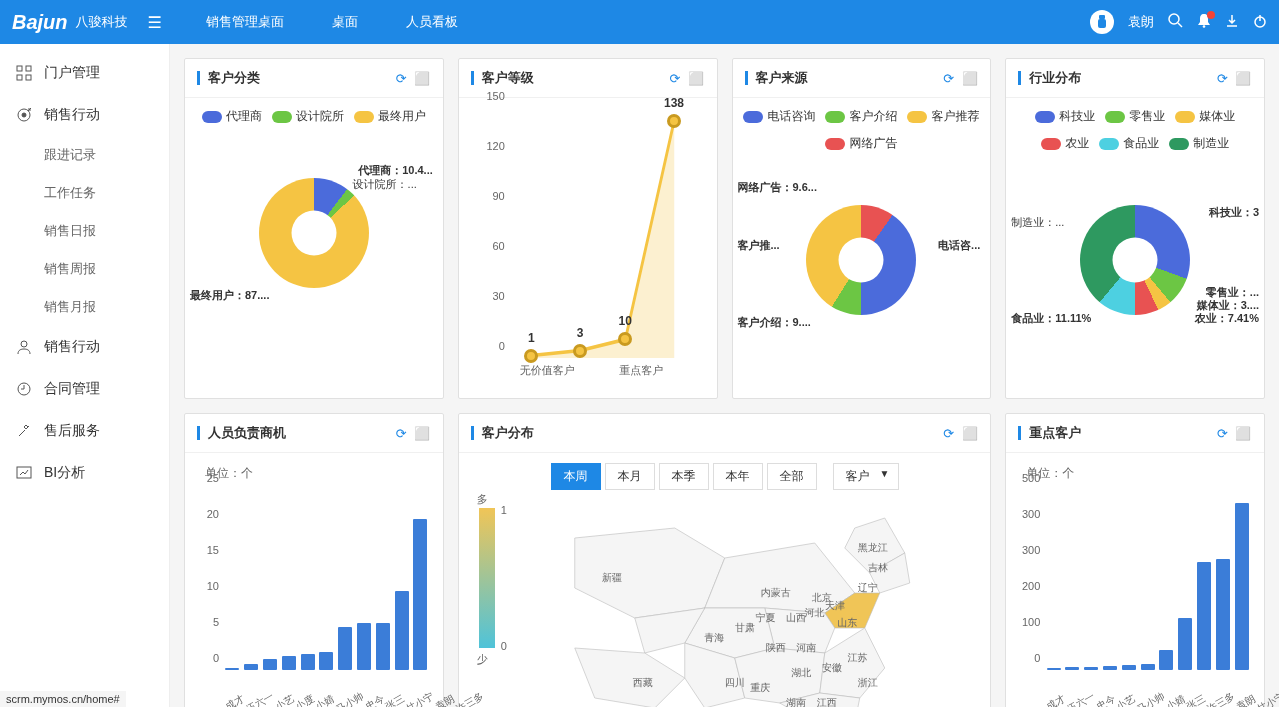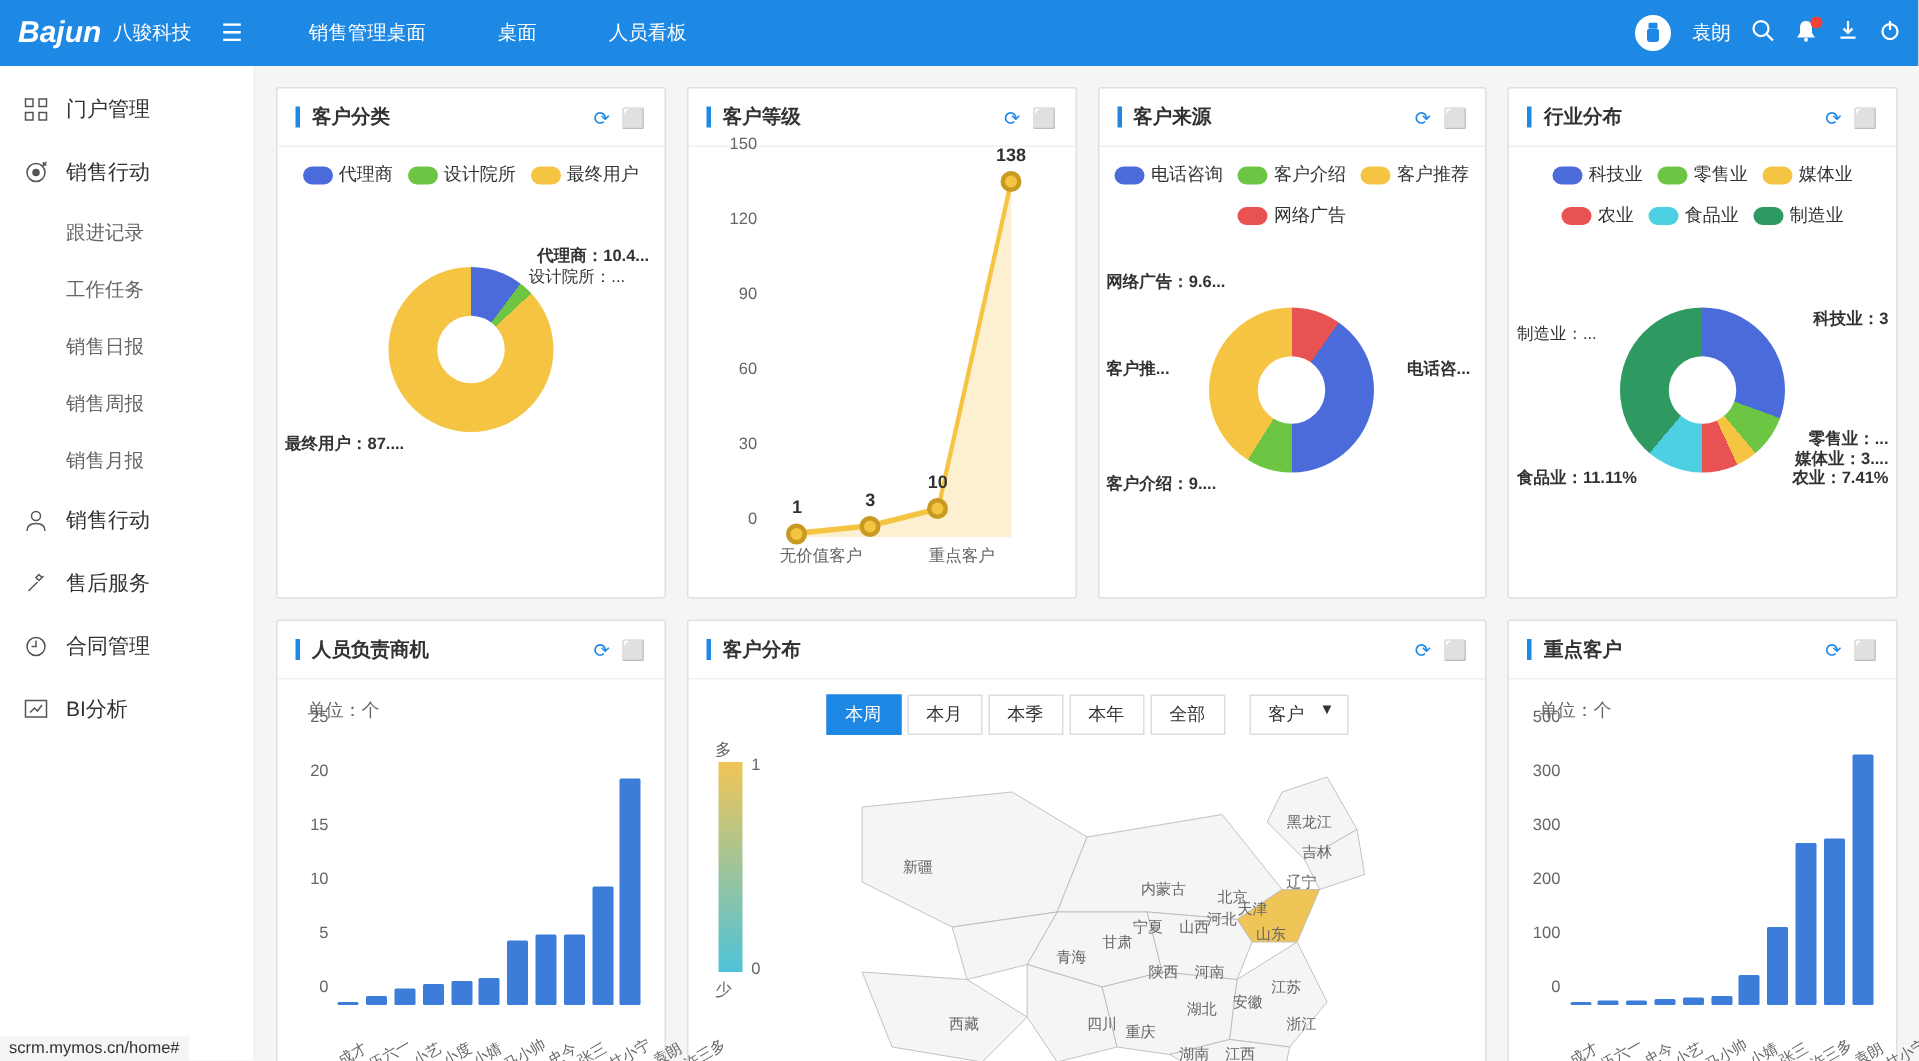--- a/index.html
+++ b/index.html
@@ -161,33 +161,33 @@
             <svg width="16" height="16" viewBox="0 0 16 16" fill="none" stroke="#555">
               <circle cx="8" cy="5" r="3"></circle>
               <path d="M2 15 C2 11 5 10 8 10 C11 10 14 11 14 15"></path>
             </svg>
           </span>
           <span>销售行动</span>
         </div>
         <div class="side-item">
           <span class="side-icon">
             <svg width="16" height="16" viewBox="0 0 16 16" fill="none" stroke="#555">
-              <path d="M3 13 L9 7 M12 4 L10 2 L8 4 L10 6 Z M13 3 L11 5"></path>
-            </svg>
-          </span>
-          <span>售后服务</span>
-        </div>
-        <div class="side-item">
-          <span class="side-icon">
-            <svg width="16" height="16" viewBox="0 0 16 16" fill="none" stroke="#555">
               <circle cx="8" cy="8" r="6"></circle>
               <path d="M5 8 L8 8 L8 4"></path>
             </svg>
           </span>
           <span>合同管理</span>
+        </div>
+        <div class="side-item">
+          <span class="side-icon">
+            <svg width="16" height="16" viewBox="0 0 16 16" fill="none" stroke="#555">
+              <path d="M3 13 L9 7 M12 4 L10 2 L8 4 L10 6 Z M13 3 L11 5"></path>
+            </svg>
+          </span>
+          <span>售后服务</span>
         </div>
         <div class="side-item">
           <span class="side-icon">
             <svg width="16" height="16" viewBox="0 0 16 16" fill="none" stroke="#555">
               <rect x="1" y="2" width="14" height="11"></rect>
               <path d="M4 10 L7 7 L9 9 L12 5"></path>
             </svg>
           </span>
           <span>BI分析</span>
         </div>

